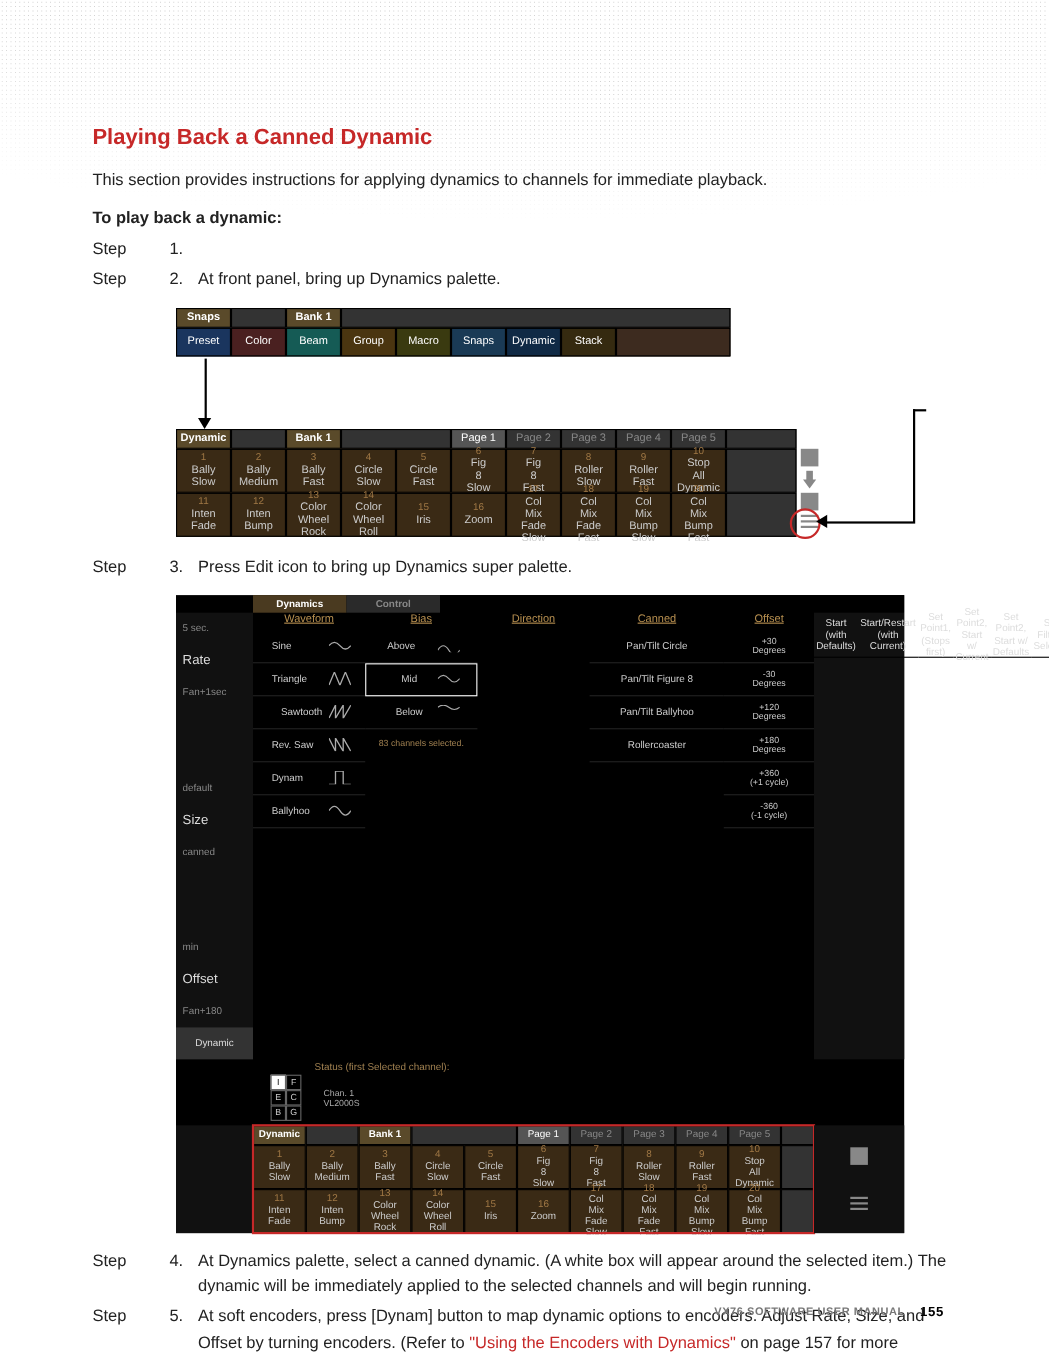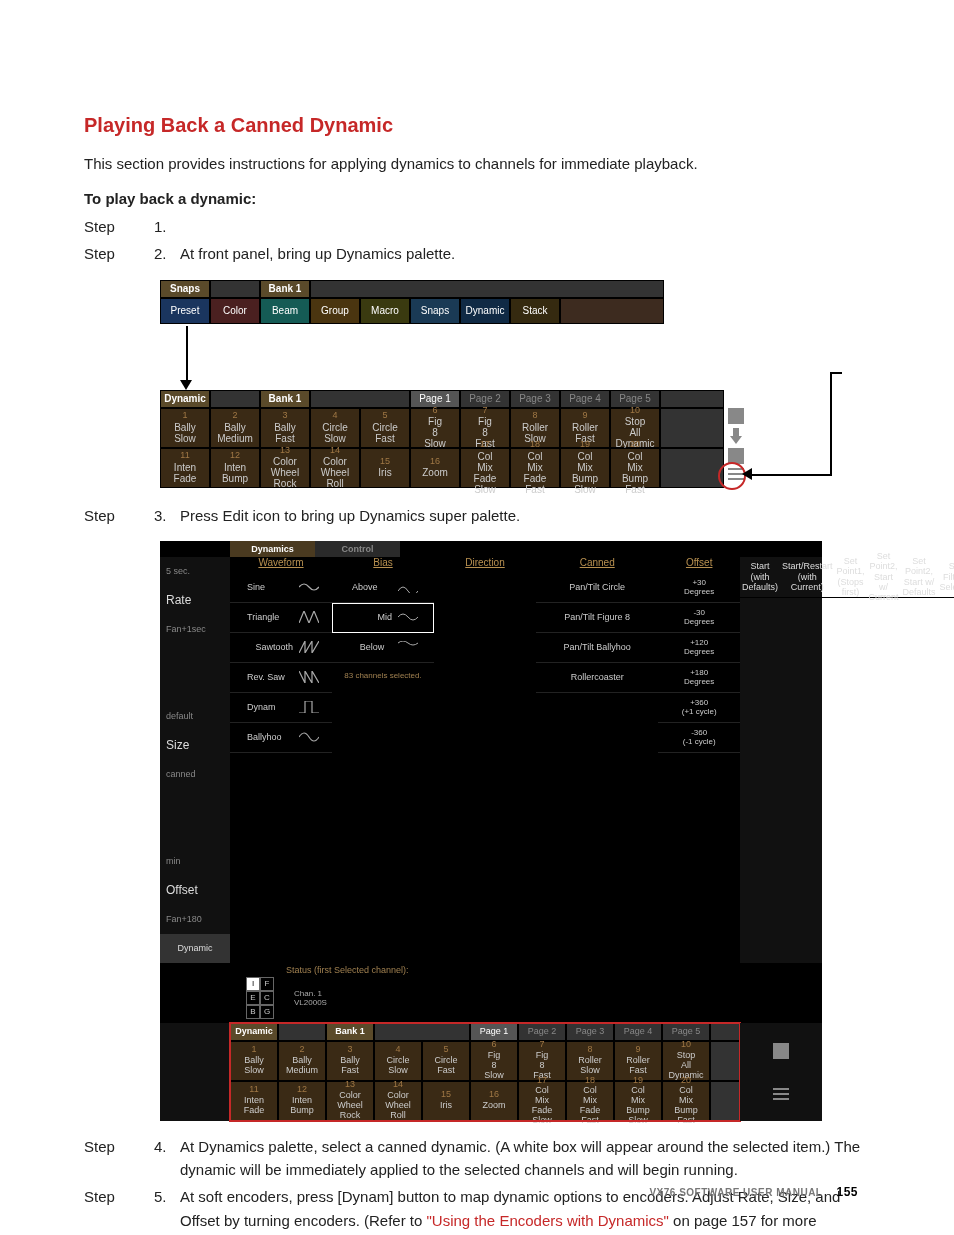--- a/index.html
+++ b/index.html
@@ -320,21 +320,21 @@
     <div class="mcol" style="flex:1">
      <div class="colhdr">Bias</div>
      <div id="biascol">
                   <div class="opt">
                     <span style="width:40px;text-align:left;padding-left:4px">Above</span>
                     <svg class="wave" viewBox="0 0 20 12">
                       <path d="M0 10 Q5 2 10 10 T20 10" stroke="#aaa" fill="none"></path>
                     </svg>
                   </div>
                   <div class="opt sel">
-                    <span style="width:40px;text-align:right;padding-left:4px">Mid</span>
+                    <span style="width:40px;text-align:center;padding-left:4px">Mid</span>
                     <svg class="wave" viewBox="0 0 20 12">
                       <path d="M0 6 Q5 0 10 6 T20 6" stroke="#aaa" fill="none"></path>
                     </svg>
                   </div>
                   <div class="opt">
                     <span style="width:40px;text-align:center;padding-left:4px">Below</span>
                     <svg class="wave" viewBox="0 0 20 12">
                       <path d="M0 2 Q5 -2 10 2 T20 2" stroke="#aaa" fill="none"></path>
                     </svg>
                   </div>

